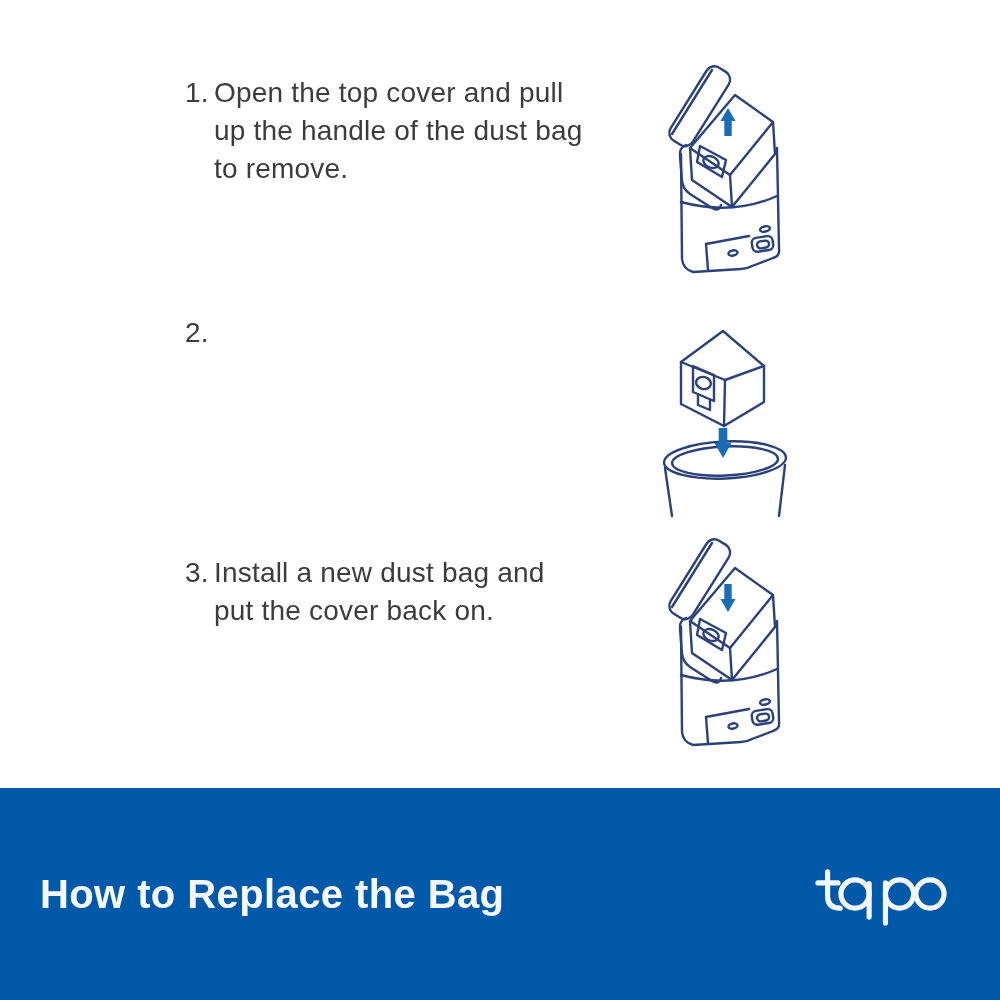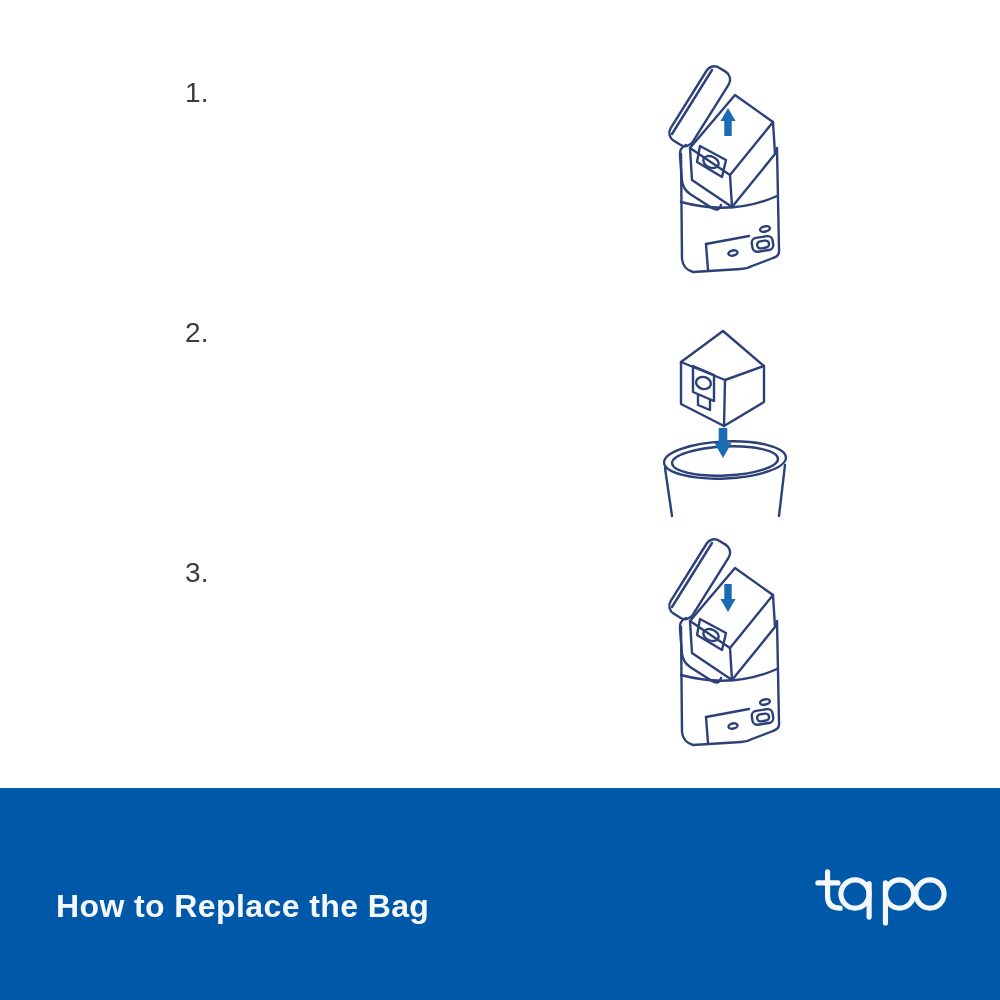--- a/index.html
+++ b/index.html
@@ -30,49 +30,54 @@
   .ill svg { display: block; width: 100%; height: 100%; }
   .footer {
     position: absolute;
     left: 0; top: 788px;
     width: 1000px; height: 212px;
     background: #0058a9;
   }
   .footer .title {
     position: absolute;
     left: 40px; top: 84px;
-    margin: 16px;
-    font-size: 32px;
+    margin: 0;
+    font-size: 40px;
     font-weight: bold;
     color: #f4f7fb;
     letter-spacing: 0.4px;
     white-space: nowrap;
   }
   .footer .logo {
     position: absolute;
     right: 50px; top: 76px;
     width: 138px; height: 66px;
   }
   .footer .logo svg { display: block; width: 100%; height: 100%; }
 </style>
 </head>
 <body>
 
 <div>
 
   <div class="step" id="step1">
     <span class="num">1.</span>
+    <span class="text">Open the top cover and pull
+up the handle of the dust bag
+to remove.</span>
   </div>
 
   <div class="step" id="step2">
     <span class="num">2.</span>
   </div>
 
   <div class="step" id="step3">
     <span class="num">3.</span>
+    <span class="text">Install a new dust bag and
+put the cover back on.</span>
   </div>
 
   <svg width="0" height="0" style="position:absolute" aria-hidden="true">
     <defs>
       <g id="dock-art" stroke="#2b4178" stroke-width="2.4" fill="none" stroke-linecap="round" stroke-linejoin="round">
 
         <rect x="28" y="73" width="86" height="26" rx="9" transform="rotate(-58 30 86)"></rect>
         <path d="M24,79 L64,15"></path>
 
         <path d="M42,93 L87,40 L125,67 L82,120 Z"></path>

